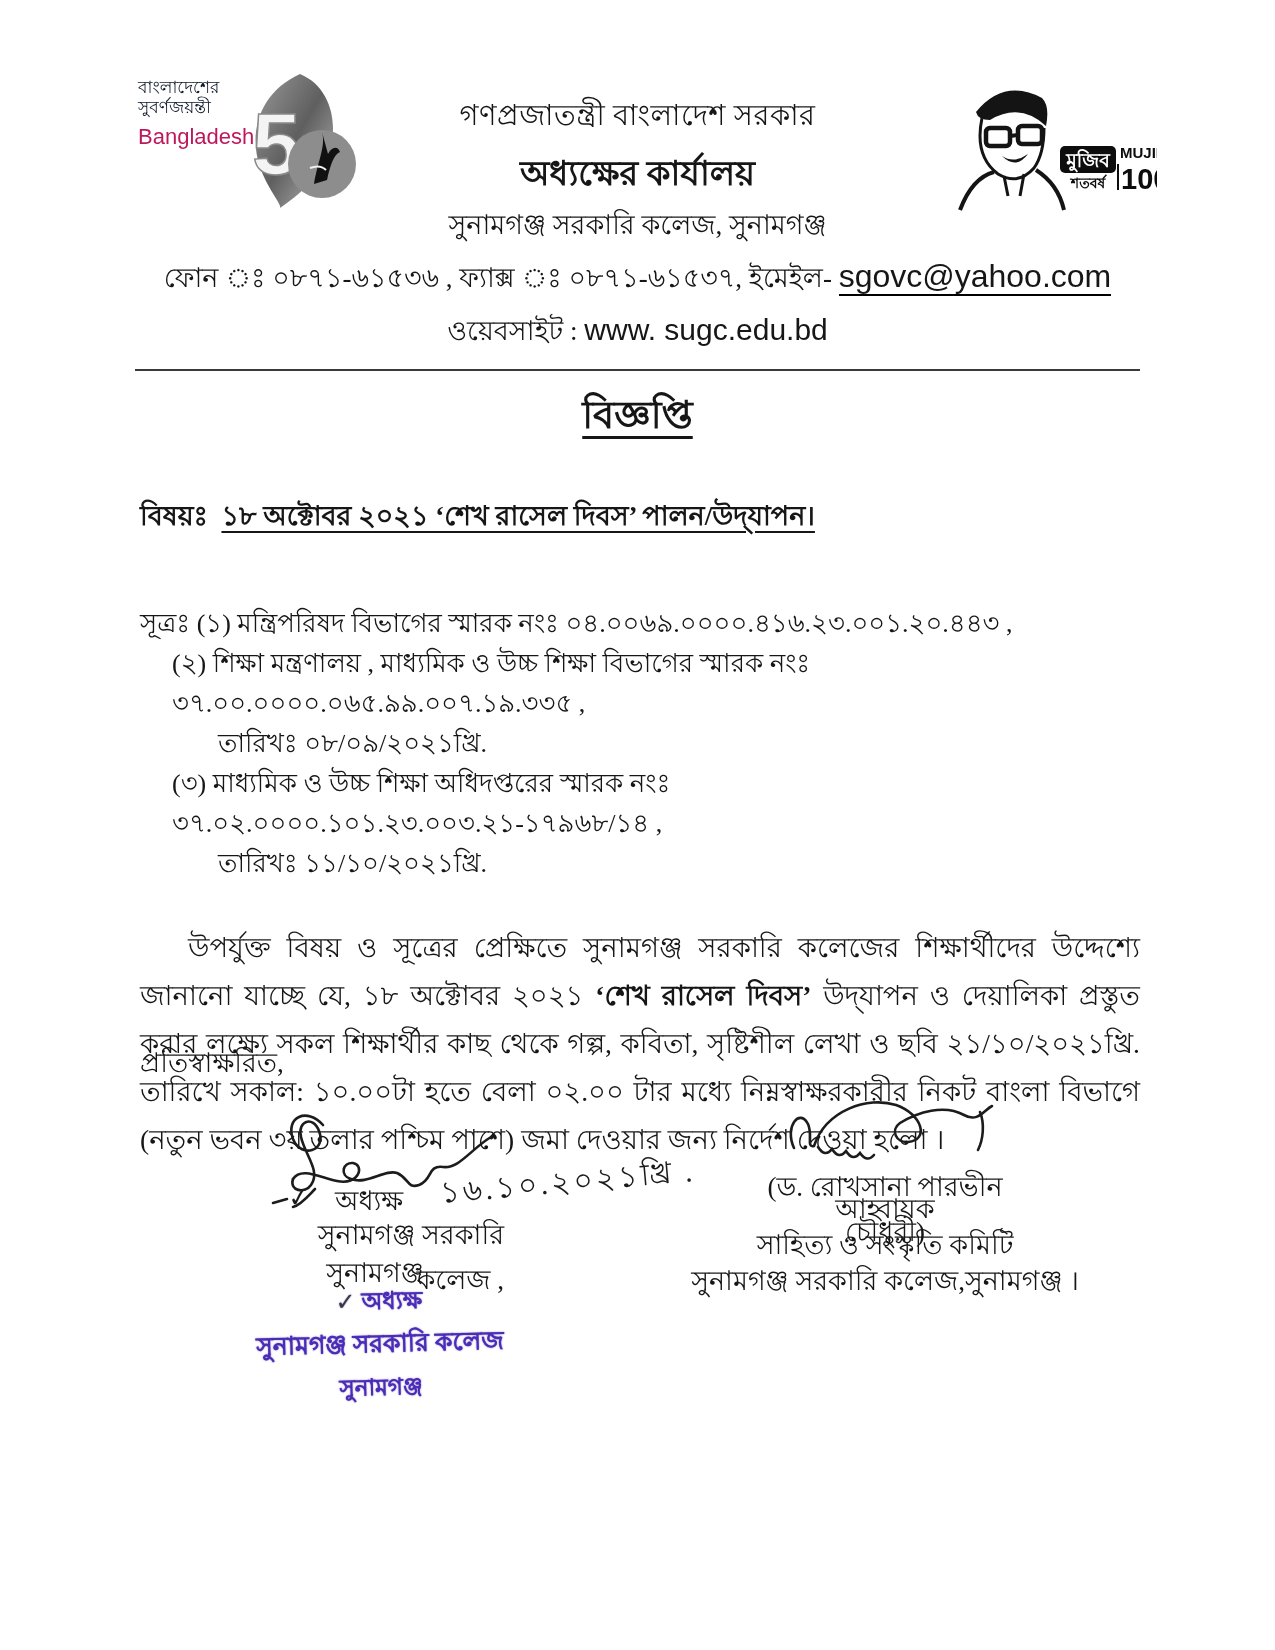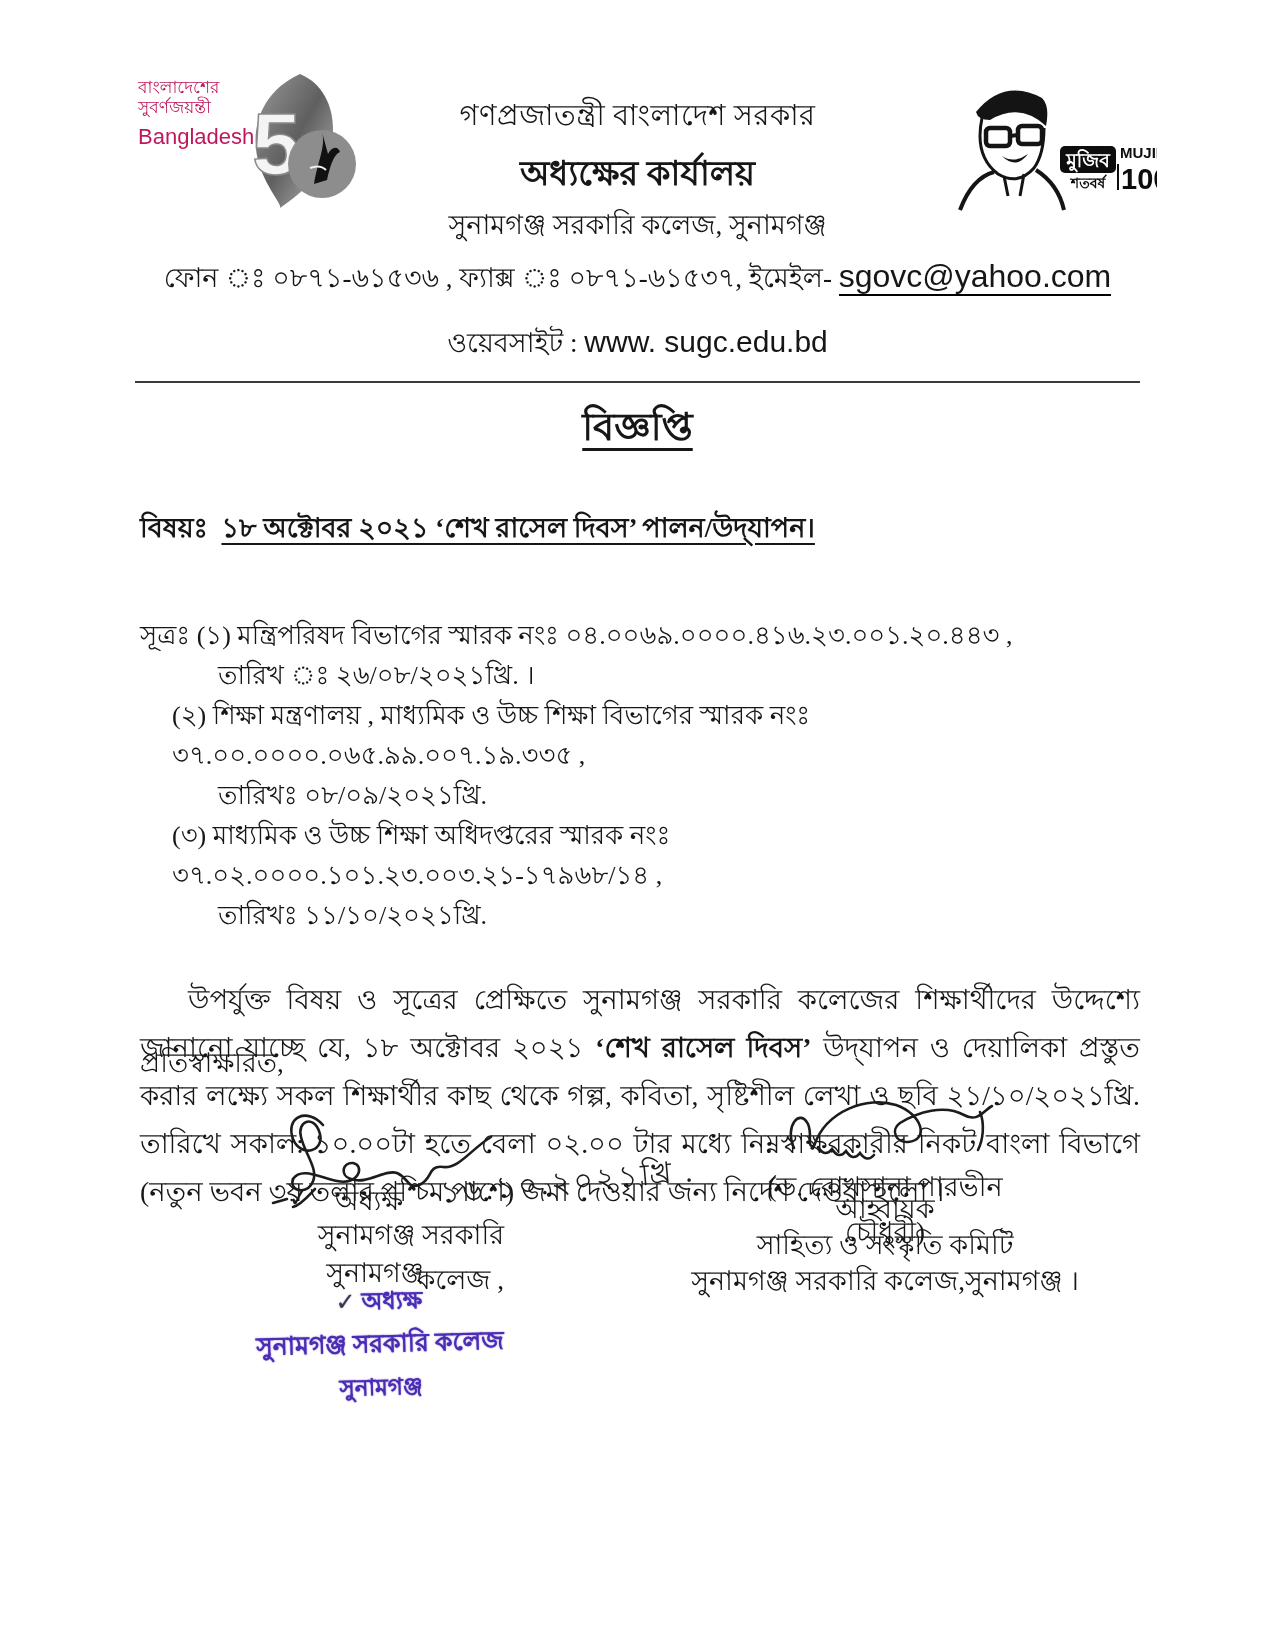--- a/index.html
+++ b/index.html
@@ -16,36 +16,36 @@
   
   .letterhead { position:relative; padding-top:92px; text-align:center; }
   .h-gov    { font-size:29px; letter-spacing:.5px; }
   .h-office { font-size:34px; font-weight:bold; margin-top:6px; }
   .h-college{ font-size:27px; }
   .h-contact{ font-size:27px; margin-top:8px; }
   .h-contact .email {
     font-family:"Liberation Sans","DejaVu Sans",sans-serif;
     font-size:32px; border-bottom:2px solid #000; padding-bottom:0px;
   }
-  .h-web { font-size:27px; margin-top:20px; }
+  .h-web { font-size:27px; margin-top:8px; }
   .h-web .web { font-family:"Liberation Sans","DejaVu Sans",sans-serif; font-size:30px; }
 
   .rule { border:none; border-top:2px solid #3a3a3a; margin:14px 135px 0 135px; }
 
   .date-line { text-align:right; padding-right:200px; font-size:25px; margin-top:8px; }
 
   .doc-title {
     text-align:center; margin-top:14px;
     font-size:38px; font-weight:bold;
     text-decoration:underline; text-decoration-thickness:3px; text-underline-offset:8px;
   }
 
   
   .logo50 { position:absolute; left:138px; top:72px; width:230px; height:140px; text-align:left; }
-  .logo50-lines { position:absolute; left:0; top:6px; font-size:17px; line-height:20px; color:#be185d; }
+  .logo50-lines { position:absolute; left:0; top:6px; font-size:17px; line-height:20px; color:#0f172a; }
   .logo50-name  { position:absolute; left:0; top:52px; font-size:22px; color:#be185d;
                   font-family:Liberation Sans, sans-serif; }
   .logo50 svg   { position:absolute; left:92px; top:0; }
 
   .logo100 { position:absolute; right:118px; top:72px; width:215px; height:140px; }
 
   
   .content { margin:0 135px 0 140px; }
   .subject { margin-top:46px; font-size:27px; font-weight:bold; }
   .subject .subj-text { text-decoration:underline; text-decoration-thickness:2px; text-underline-offset:6px; }
@@ -160,21 +160,20 @@
       <span>বিষয়ঃ</span>&nbsp;
       <span class="subj-text">১৮ অক্টোবর ২০২১ ‘শেখ রাসেল দিবস’ পালন/উদ্‌যাপন।</span>
     </div>
 
     <div class="refs">
       <div class="ref-first">
         <span>সূত্রঃ</span>
         <span>(১)</span>
         <span>মন্ত্রিপরিষদ বিভাগের স্মারক নংঃ ০৪.০০৬৯.০০০০.৪১৬.২৩.০০১.২০.৪৪৩ ,</span>
       </div>
-      <div class="ref-cont">তারিখ ঃ ২৬/০৮/২০২১খ্রি. ।</div>
 
       <div class="ref-row2">
         <span>(২)</span>
         <span>শিক্ষা মন্ত্রণালয় , মাধ্যমিক ও উচ্চ শিক্ষা বিভাগের স্মারক নংঃ ৩৭.০০.০০০০.০৬৫.৯৯.০০৭.১৯.৩৩৫ ,</span>
       </div>
       <div class="ref-cont">তারিখঃ ০৮/০৯/২০২১খ্রি.</div>
 
       <div class="ref-row2">
         <span>(৩)</span>
         <span>মাধ্যমিক ও উচ্চ শিক্ষা অধিদপ্তরের স্মারক নংঃ ৩৭.০২.০০০০.১০১.২৩.০০৩.২১-১৭৯৬৮/১৪ ,</span>

